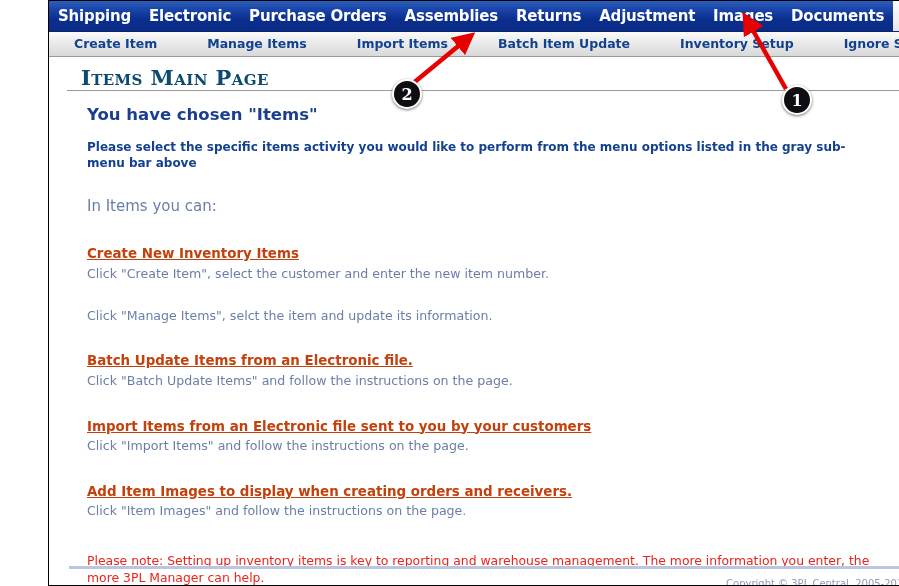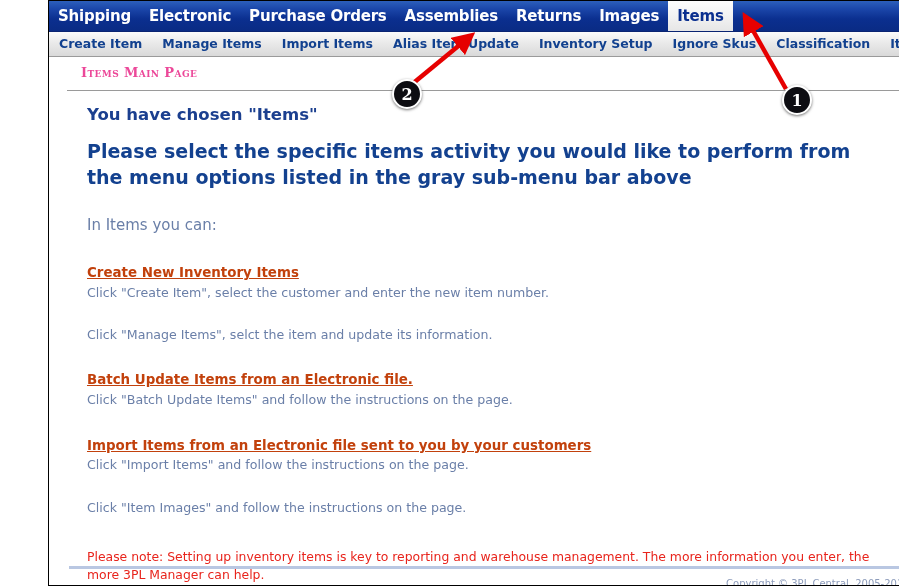--- a/index.html
+++ b/index.html
@@ -57,21 +57,21 @@
     left: 0; top: 31px;
     width: 899px;
     height: 25px;
     background: linear-gradient(to bottom, #fbfbfb 0%, #eaeaea 45%, #d9d9d9 100%);
     border-bottom: 1px solid #9a9a9a;
     display: flex;
     align-items: center;
     box-sizing: border-box;
   }
   .subnav-item {
-    padding: 0 10px;
+    padding: 0 25px;
     color: #12418f;
     font-family: "DejaVu Sans", sans-serif;
     font-size: 12.5px;
     font-weight: bold;
     white-space: nowrap;
     cursor: pointer;
     line-height: 1;
   }
 
   
@@ -84,22 +84,22 @@
     box-sizing: border-box;
   }
 
   .page-title {
     position: absolute;
     left: 32px;
     top: 8px;
     font-family: "DejaVu Serif", serif;
     font-variant: small-caps;
     font-weight: bold;
-    font-size: 13px;
-    color: #ec4899;
+    font-size: 21px;
+    color: #0c4a6e;
     letter-spacing: 0.4px;
     white-space: nowrap;
   }
   .title-rule {
     position: absolute;
     left: 18px;
     top: 33px;
     width: 866px;
     height: 1px;
     background: #9a9a9a;
@@ -116,21 +116,21 @@
     margin: 0;
     font-family: "DejaVu Sans", sans-serif;
     font-size: 16.5px;
     font-weight: bold;
     color: #1b3f8f;
     line-height: 1.2;
   }
   p.instruct {
     margin: 14px 0 0 0;
     font-family: "DejaVu Sans", sans-serif;
-    font-size: 19px;
+    font-size: 12px;
     font-weight: bold;
     color: #13418f;
     line-height: 1.36;
     width: 778px;
   }
   p.lead {
     margin: 26px 0 0 0;
     font-family: "DejaVu Sans", sans-serif;
     font-size: 15px;
     color: #6a7fa8;
@@ -231,33 +231,39 @@
     <div class="topnav-item">
         <span>Purchase Orders</span>
       </div>
     <div class="topnav-item">
         <span>Assemblies</span>
       </div>
     <div class="topnav-item">
         <span>Returns</span>
       </div>
     <div class="topnav-item">
+        <span>Adjustment</span>
+      </div>
+    <div class="topnav-item">
         <span>Images</span>
+      </div>
+    <div class="topnav-item">
+        <span>Documents</span>
       </div>
     <div class="topnav-item active">
         <span>Items</span>
       </div>
 
   </nav>
 
   <nav class="subnav">
     <div class="subnav-item">Create Item</div>
     <div class="subnav-item">Manage Items</div>
     <div class="subnav-item">Import Items</div>
-    <div class="subnav-item">Alias Item Update</div>
+    <div class="subnav-item">Batch Item Update</div>
     <div class="subnav-item">Inventory Setup</div>
     <div class="subnav-item">Ignore Skus</div>
     <div class="subnav-item">Classification</div>
     <div class="subnav-item">Item Alias</div>
 
   </nav>
 
   <div class="page">
 
     <div class="page-title">Items Main Page</div>
@@ -284,20 +290,21 @@
         <a class="section-link">Batch Update Items from an Electronic file.</a>
         <p class="section-desc">Click "Batch Update Items" and follow the instructions on the page.</p>
       </div>
 
       <div class="section">
         <a class="section-link">Import Items from an Electronic file sent to you by your customers</a>
         <p class="section-desc">Click "Import Items" and follow the instructions on the page.</p>
       </div>
 
       <div class="section">
+        <a class="section-link">Add Item Images to display when creating orders and receivers.</a>
         <p class="section-desc">Click "Item Images" and follow the instructions on the page.</p>
       </div>
 
       <div class="notes">
         <p class="note-red">Please note: Setting up inventory items is key to reporting and warehouse management. The more information you enter, the more 3PL Manager can help.</p>
 
       </div>
 
     </div>
 

